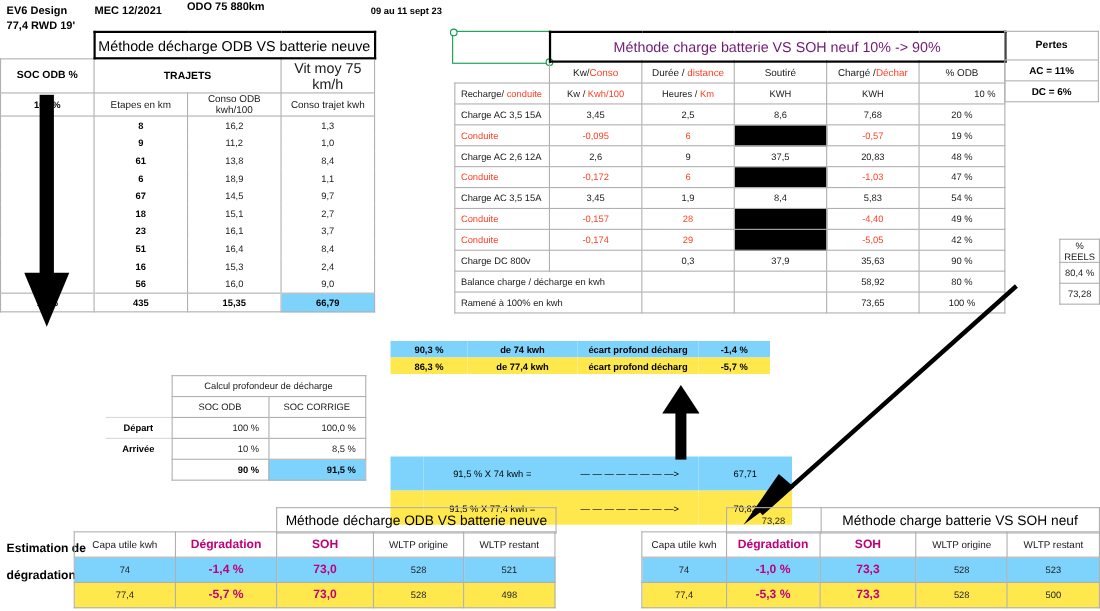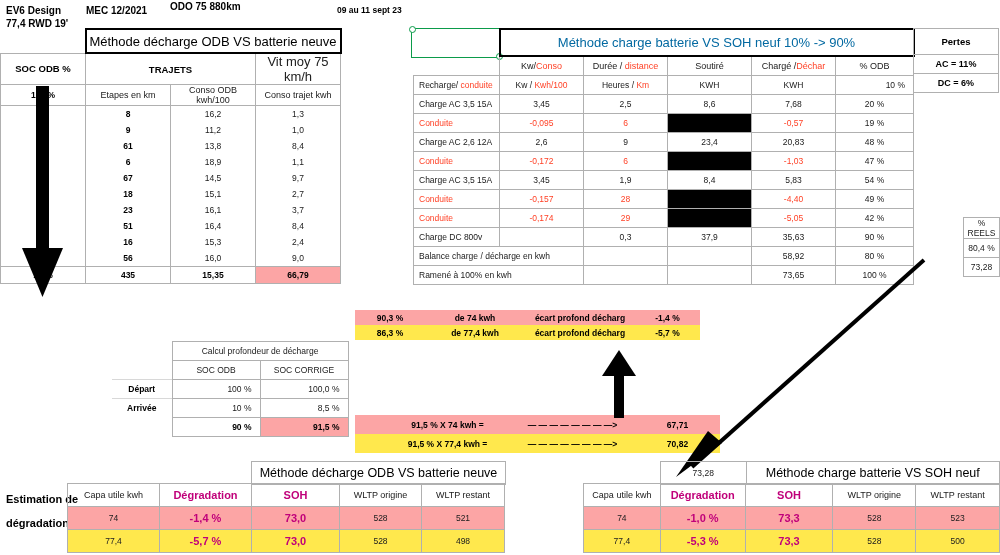--- a/index.html
+++ b/index.html
@@ -14,21 +14,21 @@
   }
   .abs{position:absolute;}
   table{border-collapse:collapse;table-layout:fixed;}
   td,th{padding:0;font-weight:normal;text-align:center;vertical-align:middle;
         font-size:8.5px;color:#202020;}
   .bx{border:1px solid #b0b0b0;}
   .thickbox{border:2px solid #000;}
   .b{font-weight:bold;color:#000;}
   .red{color:#ff4126;}
   .mag{color:#c0007a;font-weight:bold;}
-  .cy{background:#fca5a5;}
+  .cy{background:#7dd3fc;}
   .ye{background:#ffe84d;}
   .blk{background:#000;}
   .lft{text-align:left;padding-left:5px;}
   .rgt{text-align:right;padding-right:8px;}
 
   
   #hdr-veh{left:6px;top:4px;font-weight:bold;font-size:10px;line-height:13px;color:#000;}
   #hdr-mec{left:86px;top:5px;font-weight:bold;font-size:10px;color:#000;}
   #hdr-odo{left:170px;top:1px;font-weight:bold;font-size:10px;color:#000;}
   #hdr-date{left:337px;top:5px;font-weight:bold;font-size:8.5px;color:#000;}
@@ -38,41 +38,41 @@
   #tbl-discharge .ttl{font-size:13px;color:#000;}
   #tbl-discharge td{height:16px;}
 
   
   #green-box{left:411px;top:28px;width:88px;height:28px;border:1.5px solid #0b9b4a;background:#fff;}
   .handle{position:absolute;width:5px;height:5px;border:1px solid #0b9b4a;background:#fff;border-radius:50%;}
 
   
   #tbl-charge{left:413px;top:28px;}
   #tbl-charge td{height:18px;}
-  #tbl-charge .ttl{font-size:13px;color:#0369a1;}
+  #tbl-charge .ttl{font-size:13px;color:#701a75;}
 
   
   #tbl-pertes{left:913px;top:28px;}
   #tbl-pertes td{height:18px;font-weight:bold;color:#000;font-size:9px;}
 
   
   #tbl-reels{left:963px;top:217px;}
   #tbl-reels td{height:18px;}
 
   
   #tbl-ecart{left:355px;top:310px;}
   #tbl-ecart td{height:15px;font-weight:bold;font-size:8.5px;color:#000;}
 
   
-  #tbl-prof{left:112px;top:341px;}
+  #tbl-prof{left:96px;top:341px;}
   #tbl-prof td{height:18px;}
 
   
   #tbl-res{left:355px;top:415px;}
-  #tbl-res td{height:19px;font-weight:bold;font-size:8.5px;color:#000;}
+  #tbl-res td{height:31px;font-weight:normal;font-size:8.5px;color:#000;}
 
   
   #est-label{left:6px;top:487px;font-weight:bold;font-size:11px;line-height:24px;color:#000;}
   #tbl-bl-ttl{left:251px;top:461px;}
   #tbl-bl{left:67px;top:483px;}
   #tbl-bl td{height:22px;}
 
   
   #tbl-br-ttl{left:660px;top:461px;}
   #tbl-br{left:583px;top:483px;}
@@ -251,21 +251,21 @@
         <td class="bx red">-0,095</td>
         <td class="bx red">6</td>
         <td class="bx blk"></td>
         <td class="bx red">-0,57</td>
         <td class="bx">19 %</td>
       </tr>
       <tr>
         <td class="bx lft">Charge AC 2,6 12A</td>
         <td class="bx">2,6</td>
         <td class="bx">9</td>
-        <td class="bx">23,4</td>
+        <td class="bx">37,5</td>
         <td class="bx">20,83</td>
         <td class="bx">48 %</td>
       </tr>
       <tr>
         <td class="bx lft red">Conduite</td>
         <td class="bx red">-0,172</td>
         <td class="bx red">6</td>
         <td class="bx blk"></td>
         <td class="bx red">-1,03</td>
         <td class="bx">47 %</td>

